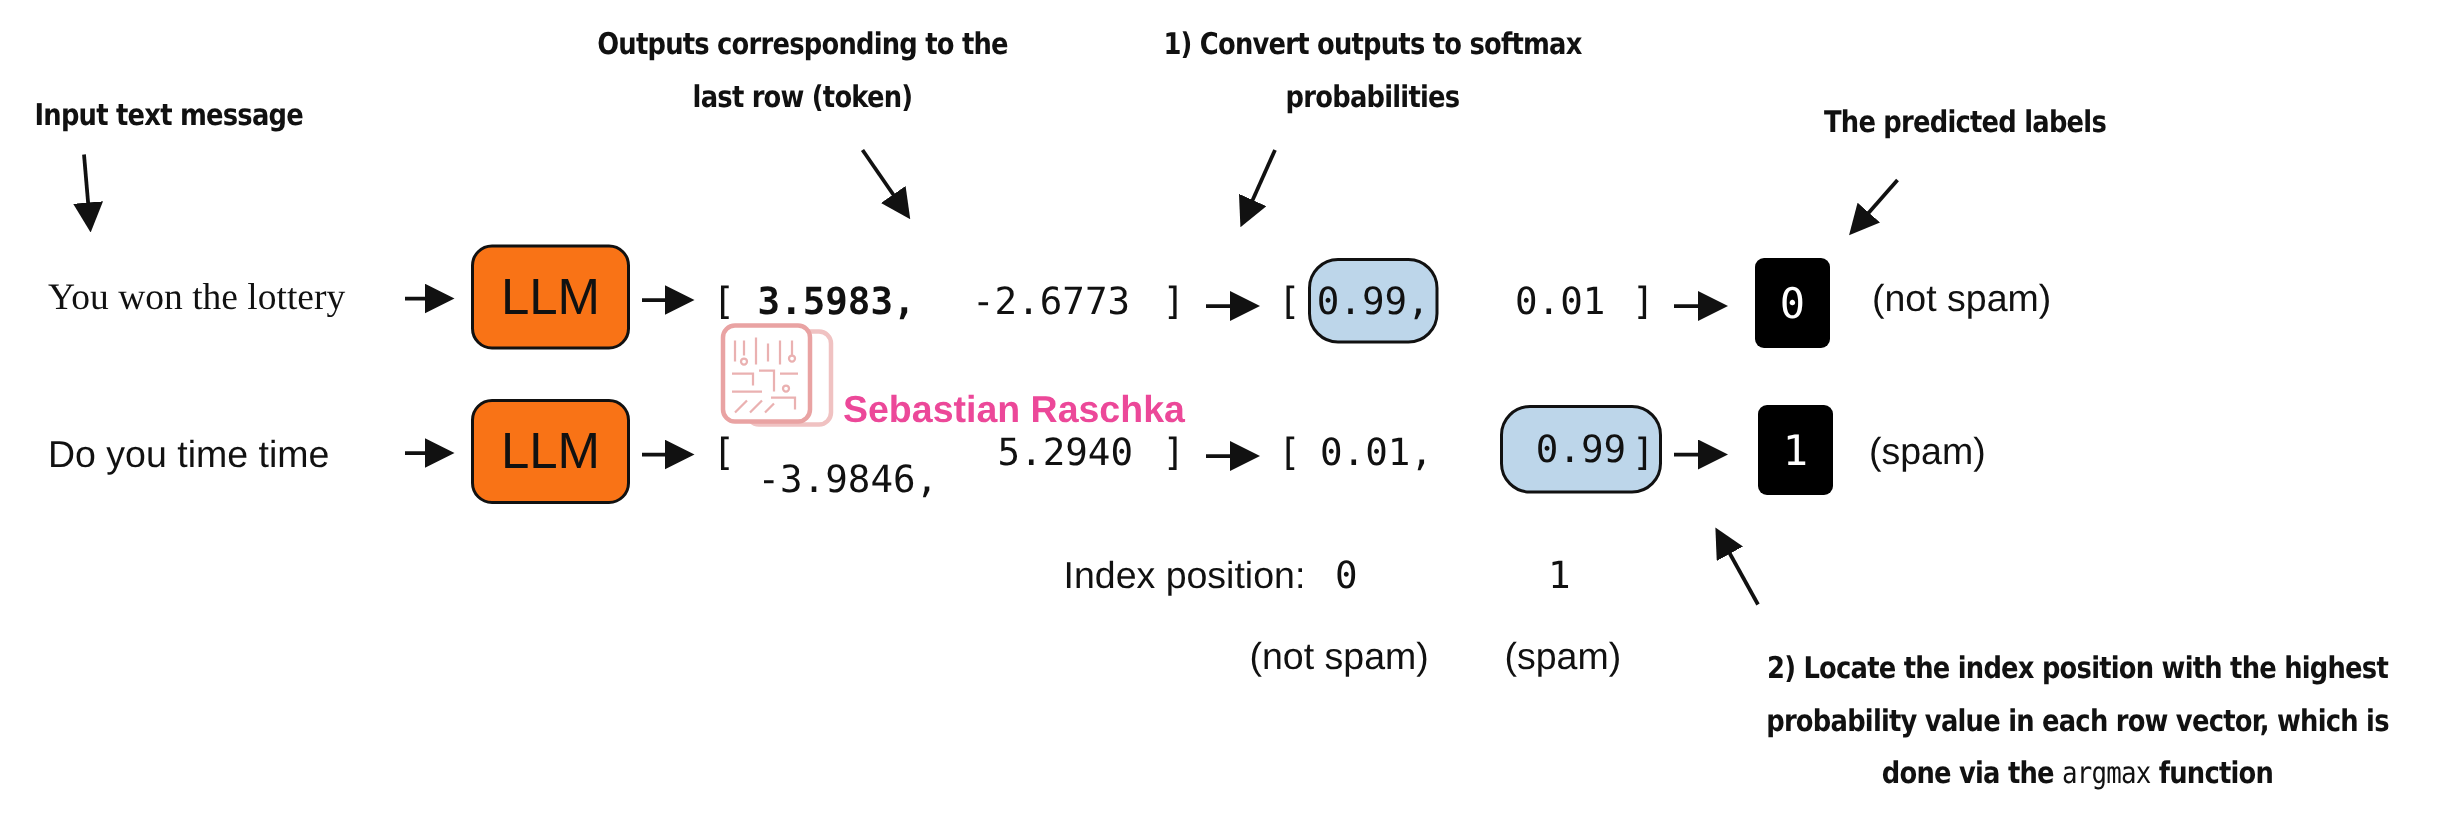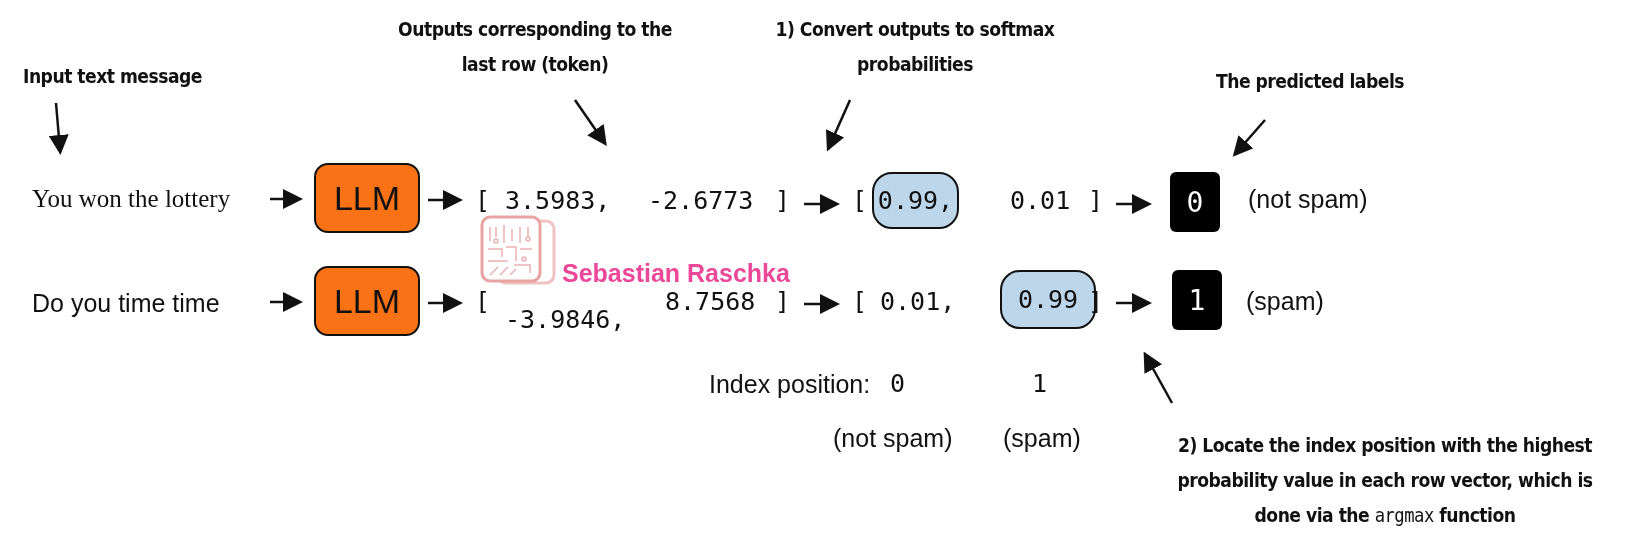--- a/index.html
+++ b/index.html
@@ -76,21 +76,21 @@
     </g>
   </svg>
 </div>
 <div class="abs wm-text" style="left:562px; top:259px;">Sebastian Raschka</div>
 
 <div class="abs plain" style="left:32px; top:185px;font-family:Liberation Serif, serif;">You won the lottery</div>
 <div class="abs llm" style="left:314px; top:163px;">
   <span>LLM</span>
 </div>
 <div class="abs mono" style="left:475px; top:186px;">[</div>
-<div class="abs mono" style="left:505px; top:186px;">3.5983,</div>
+<div class="abs mono" style="left:505px; top:186px;font-weight:bold;">3.5983,</div>
 <div class="abs mono" style="left:648px; top:186px;">-2.6773</div>
 <div class="abs mono" style="left:775px; top:186px;">]</div>
 
 <div class="abs mono" style="left:852px; top:186px;">[</div>
 <div class="abs hl" style="left:872px; top:172px; width:87px; height:57px;">
   <span class="mono">0.99,</span>
 </div>
 <div class="abs mono" style="left:1010px; top:186px;">0.01</div>
 <div class="abs mono" style="left:1088px; top:186px;">]</div>
 
@@ -98,26 +98,26 @@
   <span>0</span>
 </div>
 <div class="abs plain" style="left:1248px; top:185px;">(not spam)</div>
 
 <div class="abs plain" style="left:32px; top:289px;">Do you time time</div>
 <div class="abs llm" style="left:314px; top:266px;">
   <span>LLM</span>
 </div>
 <div class="abs mono" style="left:475px; top:287px;">[</div>
 <div class="abs mono" style="left:505px; top:287px;margin-top:18px;">-3.9846,</div>
-<div class="abs mono" style="left:665px; top:287px;">8.7568</div>
+<div class="abs mono" style="left:665px; top:287px;">5.2940</div>
 <div class="abs mono" style="left:775px; top:287px;">]</div>
 
 <div class="abs mono" style="left:852px; top:287px;">[</div>
 <div class="abs mono" style="left:880px; top:287px;">0.01,</div>
-<div class="abs hl" style="left:1000px; top:270px; width:96px; height:59px;">
+<div class="abs hl" style="left:1000px; top:270px; width:108px; height:59px;">
   <span class="mono">0.99</span>
 </div>
 <div class="abs mono" style="left:1088px; top:287px;">]</div>
 
 <div class="abs label-box" style="left:1172px; top:270px;">
   <span>1</span>
 </div>
 <div class="abs plain" style="left:1246px; top:287px;">(spam)</div>
 
 <div class="abs plain" style="left:677px; top:370px;margin-left:32px;">Index position:</div>

